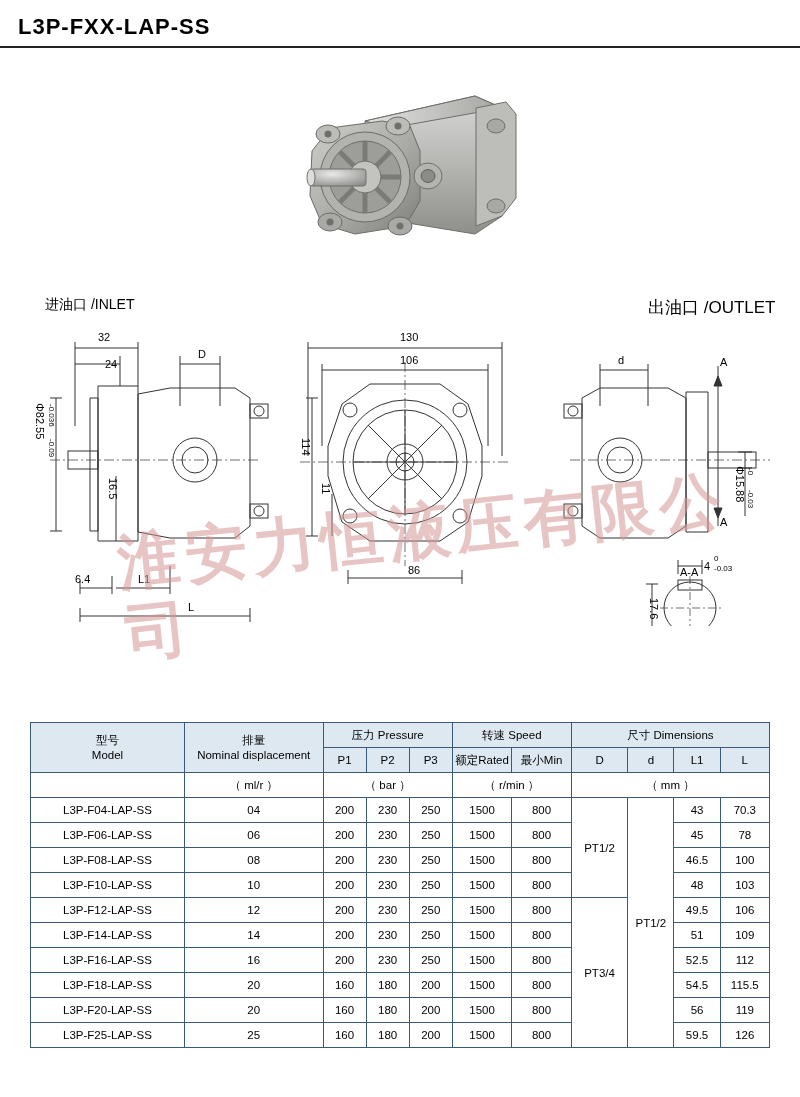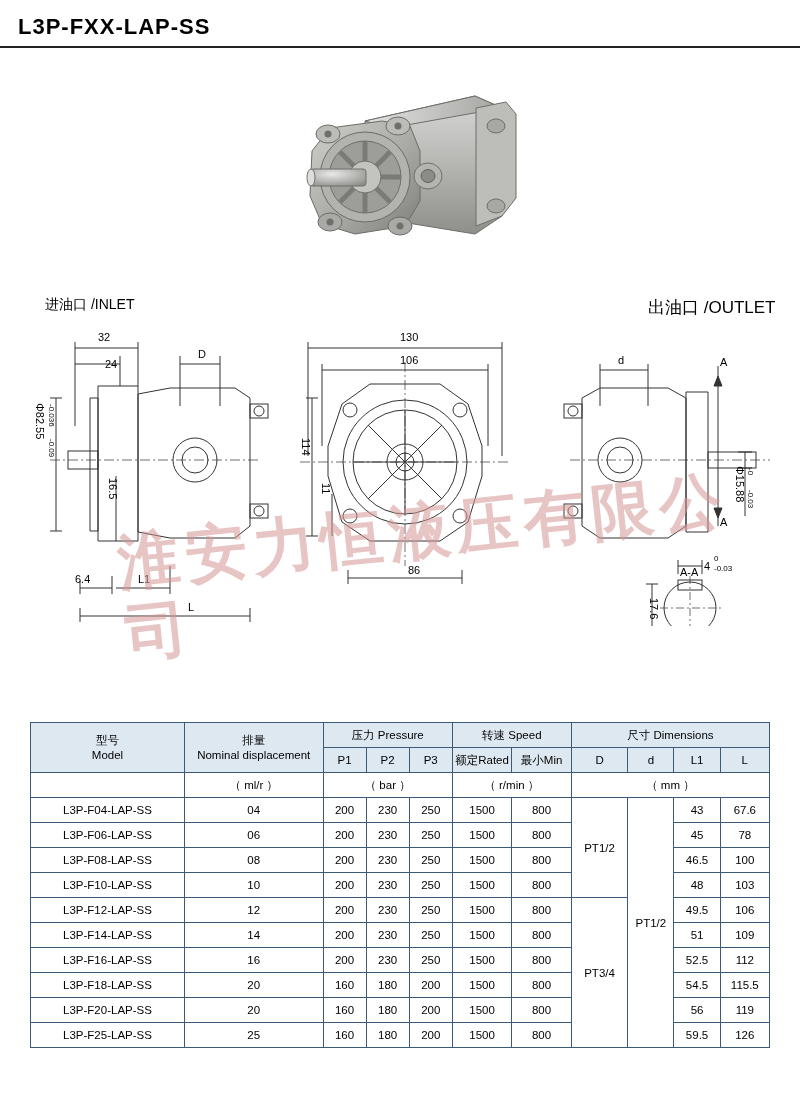--- a/index.html
+++ b/index.html
@@ -364,21 +364,21 @@
         <td class="model">L3P-F04-LAP-SS</td>
         <td>04</td>
         <td>200</td>
         <td>230</td>
         <td>250</td>
         <td>1500</td>
         <td>800</td>
         <td rowspan="4">PT1/2</td>
         <td rowspan="10">PT1/2</td>
         <td>43</td>
-        <td>67.6</td>
+        <td>70.3</td>
       </tr>
 
       <tr>
         <td class="model">L3P-F06-LAP-SS</td>
         <td>06</td>
         <td>200</td>
         <td>230</td>
         <td>250</td>
         <td>1500</td>
         <td>800</td>

